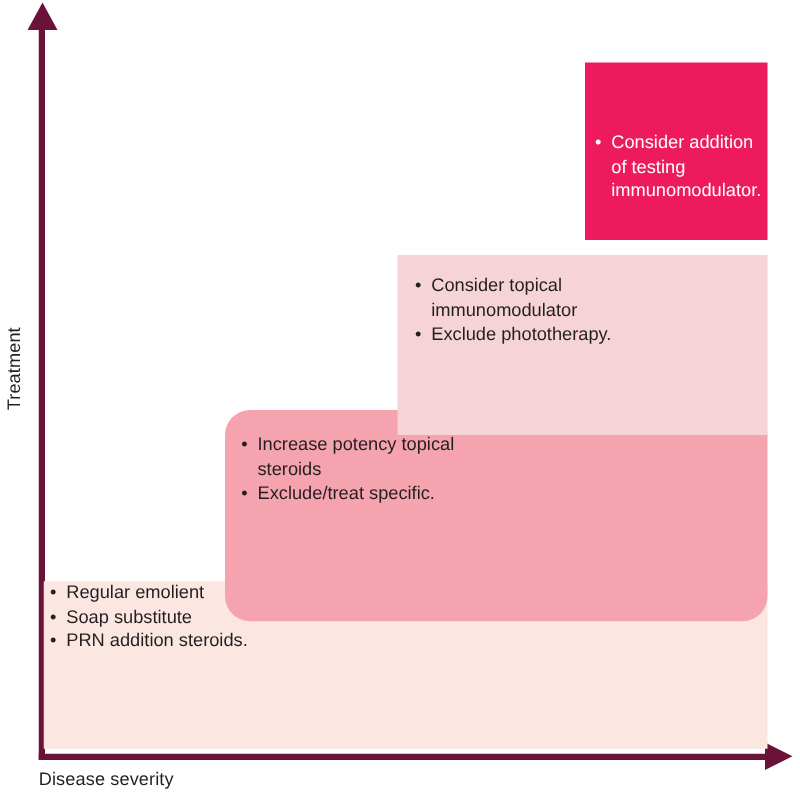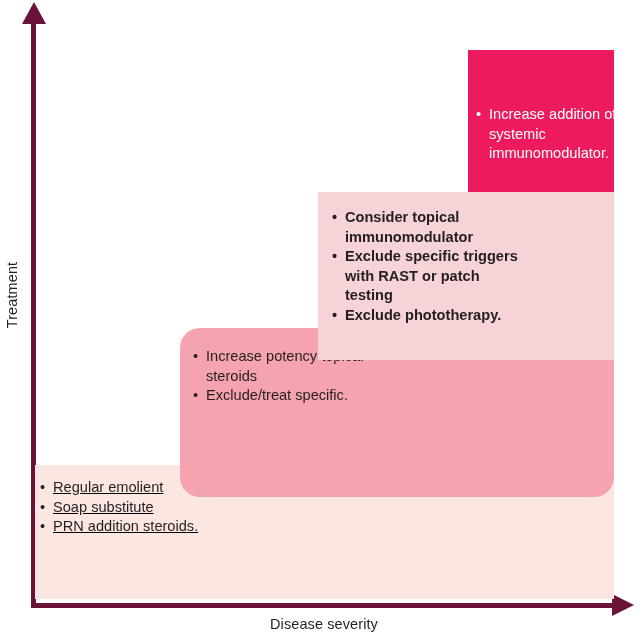--- a/index.html
+++ b/index.html
@@ -66,42 +66,40 @@
     top: 287px;
     width: 72px;
     text-align: center;
     transform: rotate(-90deg);
     transform-origin: 50% 50%;
   }
   #x-axis-label {
     left: 31px;
     top: 616px;
     width: 586px;
-    text-align: center;
   }
 
   
   .tier {
     position: absolute;
     box-sizing: border-box;
   }
   #tier-4 { 
     left: 468px;
     top: 50px;
     width: 146px;
     height: 142px;
     background: #ED1A5E;
   }
   #tier-3 {
     left: 318px;
-    top: 192px;
+    top: 204px;
     width: 296px;
-    height: 168px;
+    height: 144px;
     background: #F6D3D6;
-    font-weight: bold;
   }
   #tier-2 {
     left: 180px;
     top: 328px;
     width: 434px;
     height: 169px;
     background: #F5A3AE;
     border-radius: 20px;
   }
   #tier-1 {
@@ -149,23 +147,22 @@
     top: 16px;
     width: 190px;
   }
   #tier-2-list {
     left: 13px;
     top: 19px;
     width: 180px;
   }
   #tier-1-list {
     left: 5px;
-    top: 13px;
+    top: 0;
     width: 190px;
-    text-decoration: underline;
   }
 </style>
 </head>
 <body>
 
 <div id="stage">
 
   <div id="y-axis-line" class="axis-line"></div>
   <div id="y-axis-arrowhead"></div>
   <div id="x-axis-line" class="axis-line"></div>
@@ -187,25 +184,24 @@
     <ul id="tier-2-list" class="bullets">
       <li>Increase potency topical steroids</li>
       <li>Exclude/treat specific.</li>
     </ul>
 
   </div>
 
   <div id="tier-3" class="tier">
     <ul id="tier-3-list" class="bullets">
       <li>Consider topical immunomodulator</li>
-      <li>Exclude specific triggers with RAST or patch testing</li>
       <li>Exclude phototherapy.</li>
     </ul>
 
   </div>
 
   <div id="tier-4" class="tier">
     <ul id="tier-4-list" class="bullets light">
-      <li>Increase addition of systemic immunomodulator.</li>
+      <li>Consider addition of testing immunomodulator.</li>
     </ul>
   </div>
 
 </div>
 
 </body></html>

